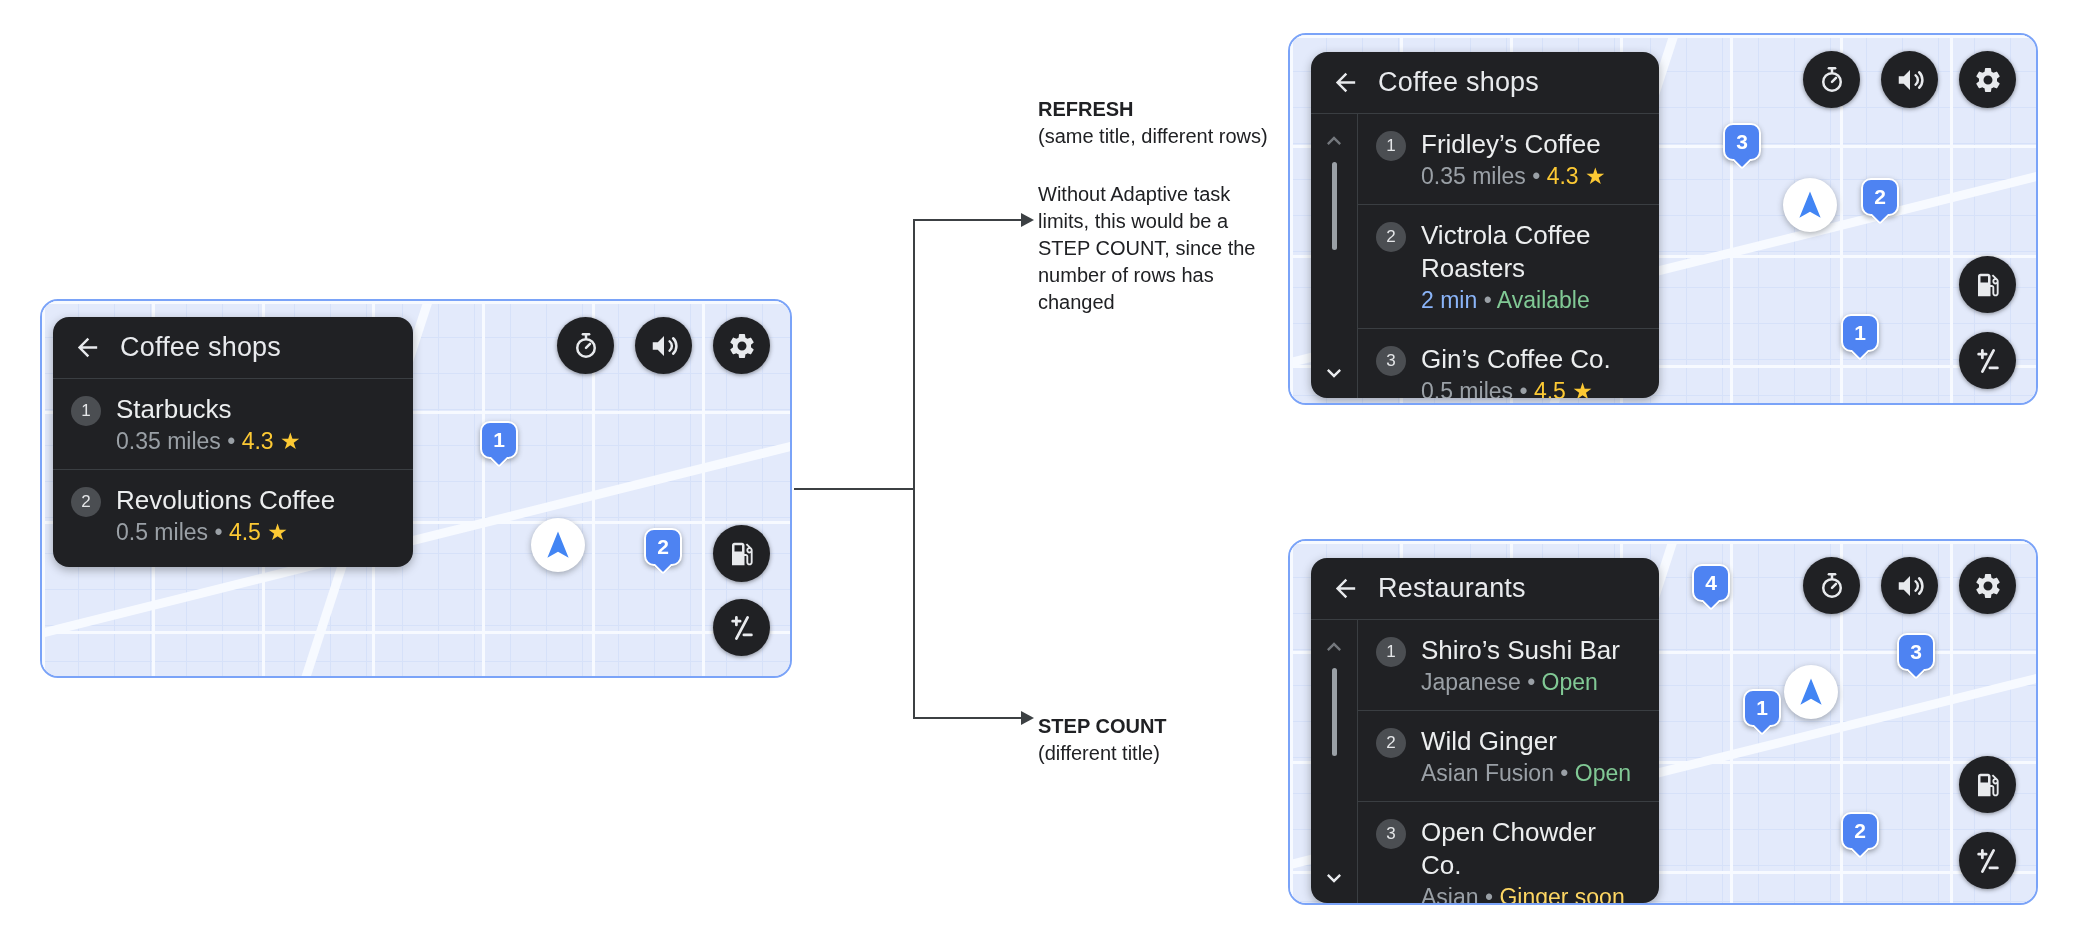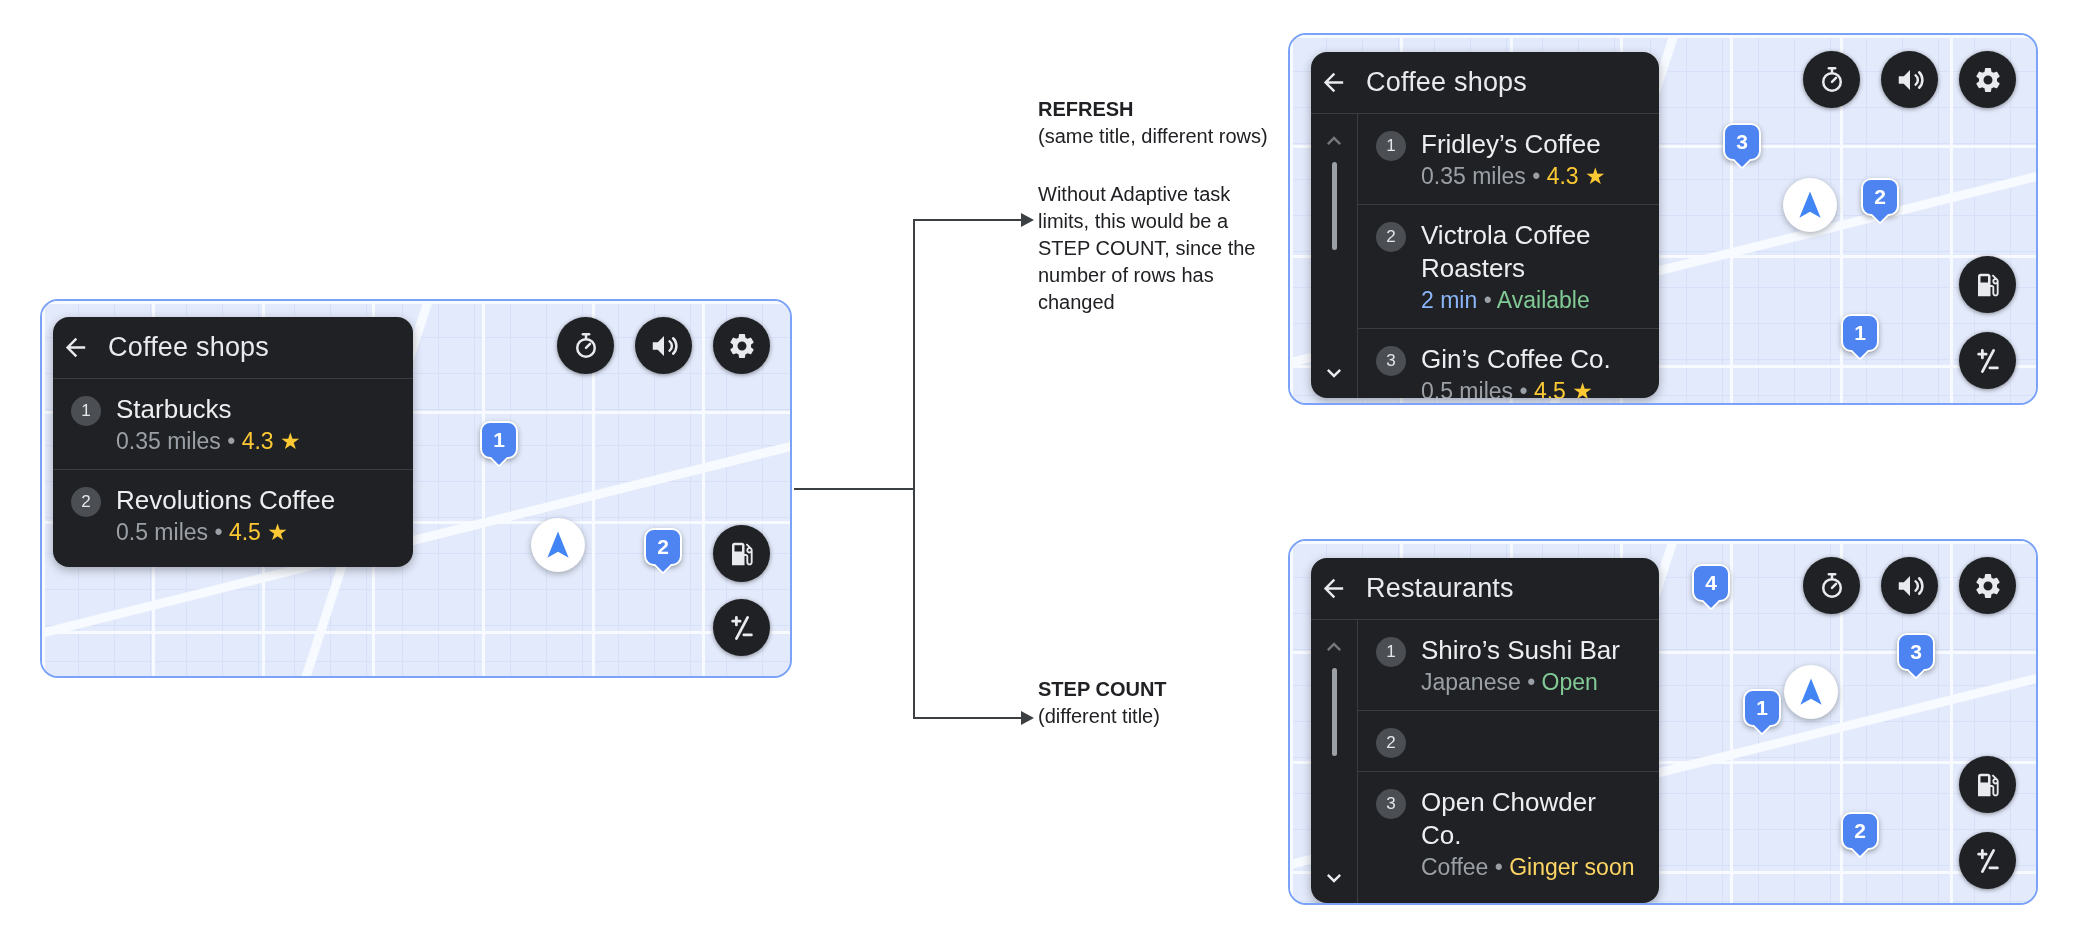--- a/index.html
+++ b/index.html
@@ -27,21 +27,21 @@
   .map::before{content:"";position:absolute;left:-10%;top:60%;width:130%;height:9px;background:#f7faff;transform:rotate(-14deg)}
   .map::after{content:"";position:absolute;left:42%;top:-12%;width:9px;height:135%;background:#f7faff;transform:rotate(18deg)}
 
   
   .panel{position:absolute;background:#202124;border-radius:16px;overflow:hidden;z-index:4;
     box-shadow:0 3px 10px rgba(32,33,36,.35)}
   .c0 .panel{left:11px;top:16px;width:360px;height:250px}
   .c1 .panel{left:21px;top:17px;width:348px;height:346px}
   .c2 .panel{left:21px;top:17px;width:348px;height:345px}
 
-  .ptitle-bar{display:flex;align-items:center;gap:15px;height:62px;padding:0 4px;border-bottom:1px solid #3a3e42}
+  .ptitle-bar{display:flex;align-items:center;gap:15px;height:62px;padding:0 16px;border-bottom:1px solid #3a3e42}
   .back-btn{width:36px;height:36px;background:none;border:none;display:flex;align-items:center;justify-content:center;cursor:pointer}
   .back-btn svg{width:29px;height:29px}
   .ptitle{color:#e8eaed;font-size:27px;letter-spacing:.2px}
 
   .plist-wrap{display:flex;height:calc(100% - 62px)}
   .scrollcol{width:46px;display:flex;flex-direction:column;align-items:center;padding:12px 0 10px;flex:0 0 auto}
   .chev{width:30px;height:30px;display:flex;align-items:center;justify-content:center;background:none;border:none;cursor:pointer}
   .chev svg{width:28px;height:28px;fill:currentColor}
   .chev.up{color:#73777c}
   .chev.down{color:#e8eaed}
@@ -93,21 +93,21 @@
   .c2 .pin-b{left:607px;top:92px}
   .c2 .pin-c{left:453px;top:148px}
   .c2 .pin-d{left:551px;top:271px}
   .c2 .nav-chip{left:494px;top:124px}
 
   
   .note{position:absolute;width:242px;font-size:20px;line-height:27px;color:#202124}
   .note-title{font-weight:700}
   .note-body{margin-top:31px}
   #note1{left:1038px;top:96px}
-  #note2{left:1038px;top:676px}
+  #note2{left:1038px;top:713px}
 
   .connector{position:absolute;background:#3c4043}
   #line-stub{left:794px;top:488px;width:120px;height:2px}
   #line-vert{left:913px;top:220px;width:2px;height:498px}
   #line-top{left:913px;top:219px;width:110px;height:2px}
   #line-bot{left:913px;top:717px;width:110px;height:2px}
   .arrowhead{position:absolute;width:0;height:0;border-left:13px solid #3c4043;
     border-top:7px solid transparent;border-bottom:7px solid transparent}
   #arr-top{left:1021px;top:213px}
   #arr-bot{left:1021px;top:711px}
@@ -379,27 +379,33 @@
           <span class="badge">1</span>
           <div class="rtxt">
             <div class="rname">Shiro’s Sushi Bar</div>
             <div class="rsub">
               <span style="color: rgb(154, 160, 166);">Japanese • </span><span style="color: rgb(129, 201, 149);">Open</span>
             </div>
           </div>
         </div>
         <div class="row">
           <span class="badge">2</span>
+          <div class="rtxt">
+            <div class="rname">Wild Ginger</div>
+            <div class="rsub">
+              <span style="color: rgb(154, 160, 166);">Asian Fusion • </span><span style="color: rgb(129, 201, 149);">Open</span>
+            </div>
+          </div>
         </div>
         <div class="row">
           <span class="badge">3</span>
           <div class="rtxt">
             <div class="rname">Open Chowder Co.</div>
             <div class="rsub">
-              <span style="color: rgb(154, 160, 166);">Coffee • </span><span style="color: rgb(253, 214, 99);">Ginger soon</span>
+              <span style="color: rgb(154, 160, 166);">Asian • </span><span style="color: rgb(253, 214, 99);">Ginger soon</span>
             </div>
           </div>
         </div>
       </div>
     </div>
   </div>
 </div>
 
 <div class="connector" id="line-stub"></div>
 <div class="connector" id="line-vert"></div>

